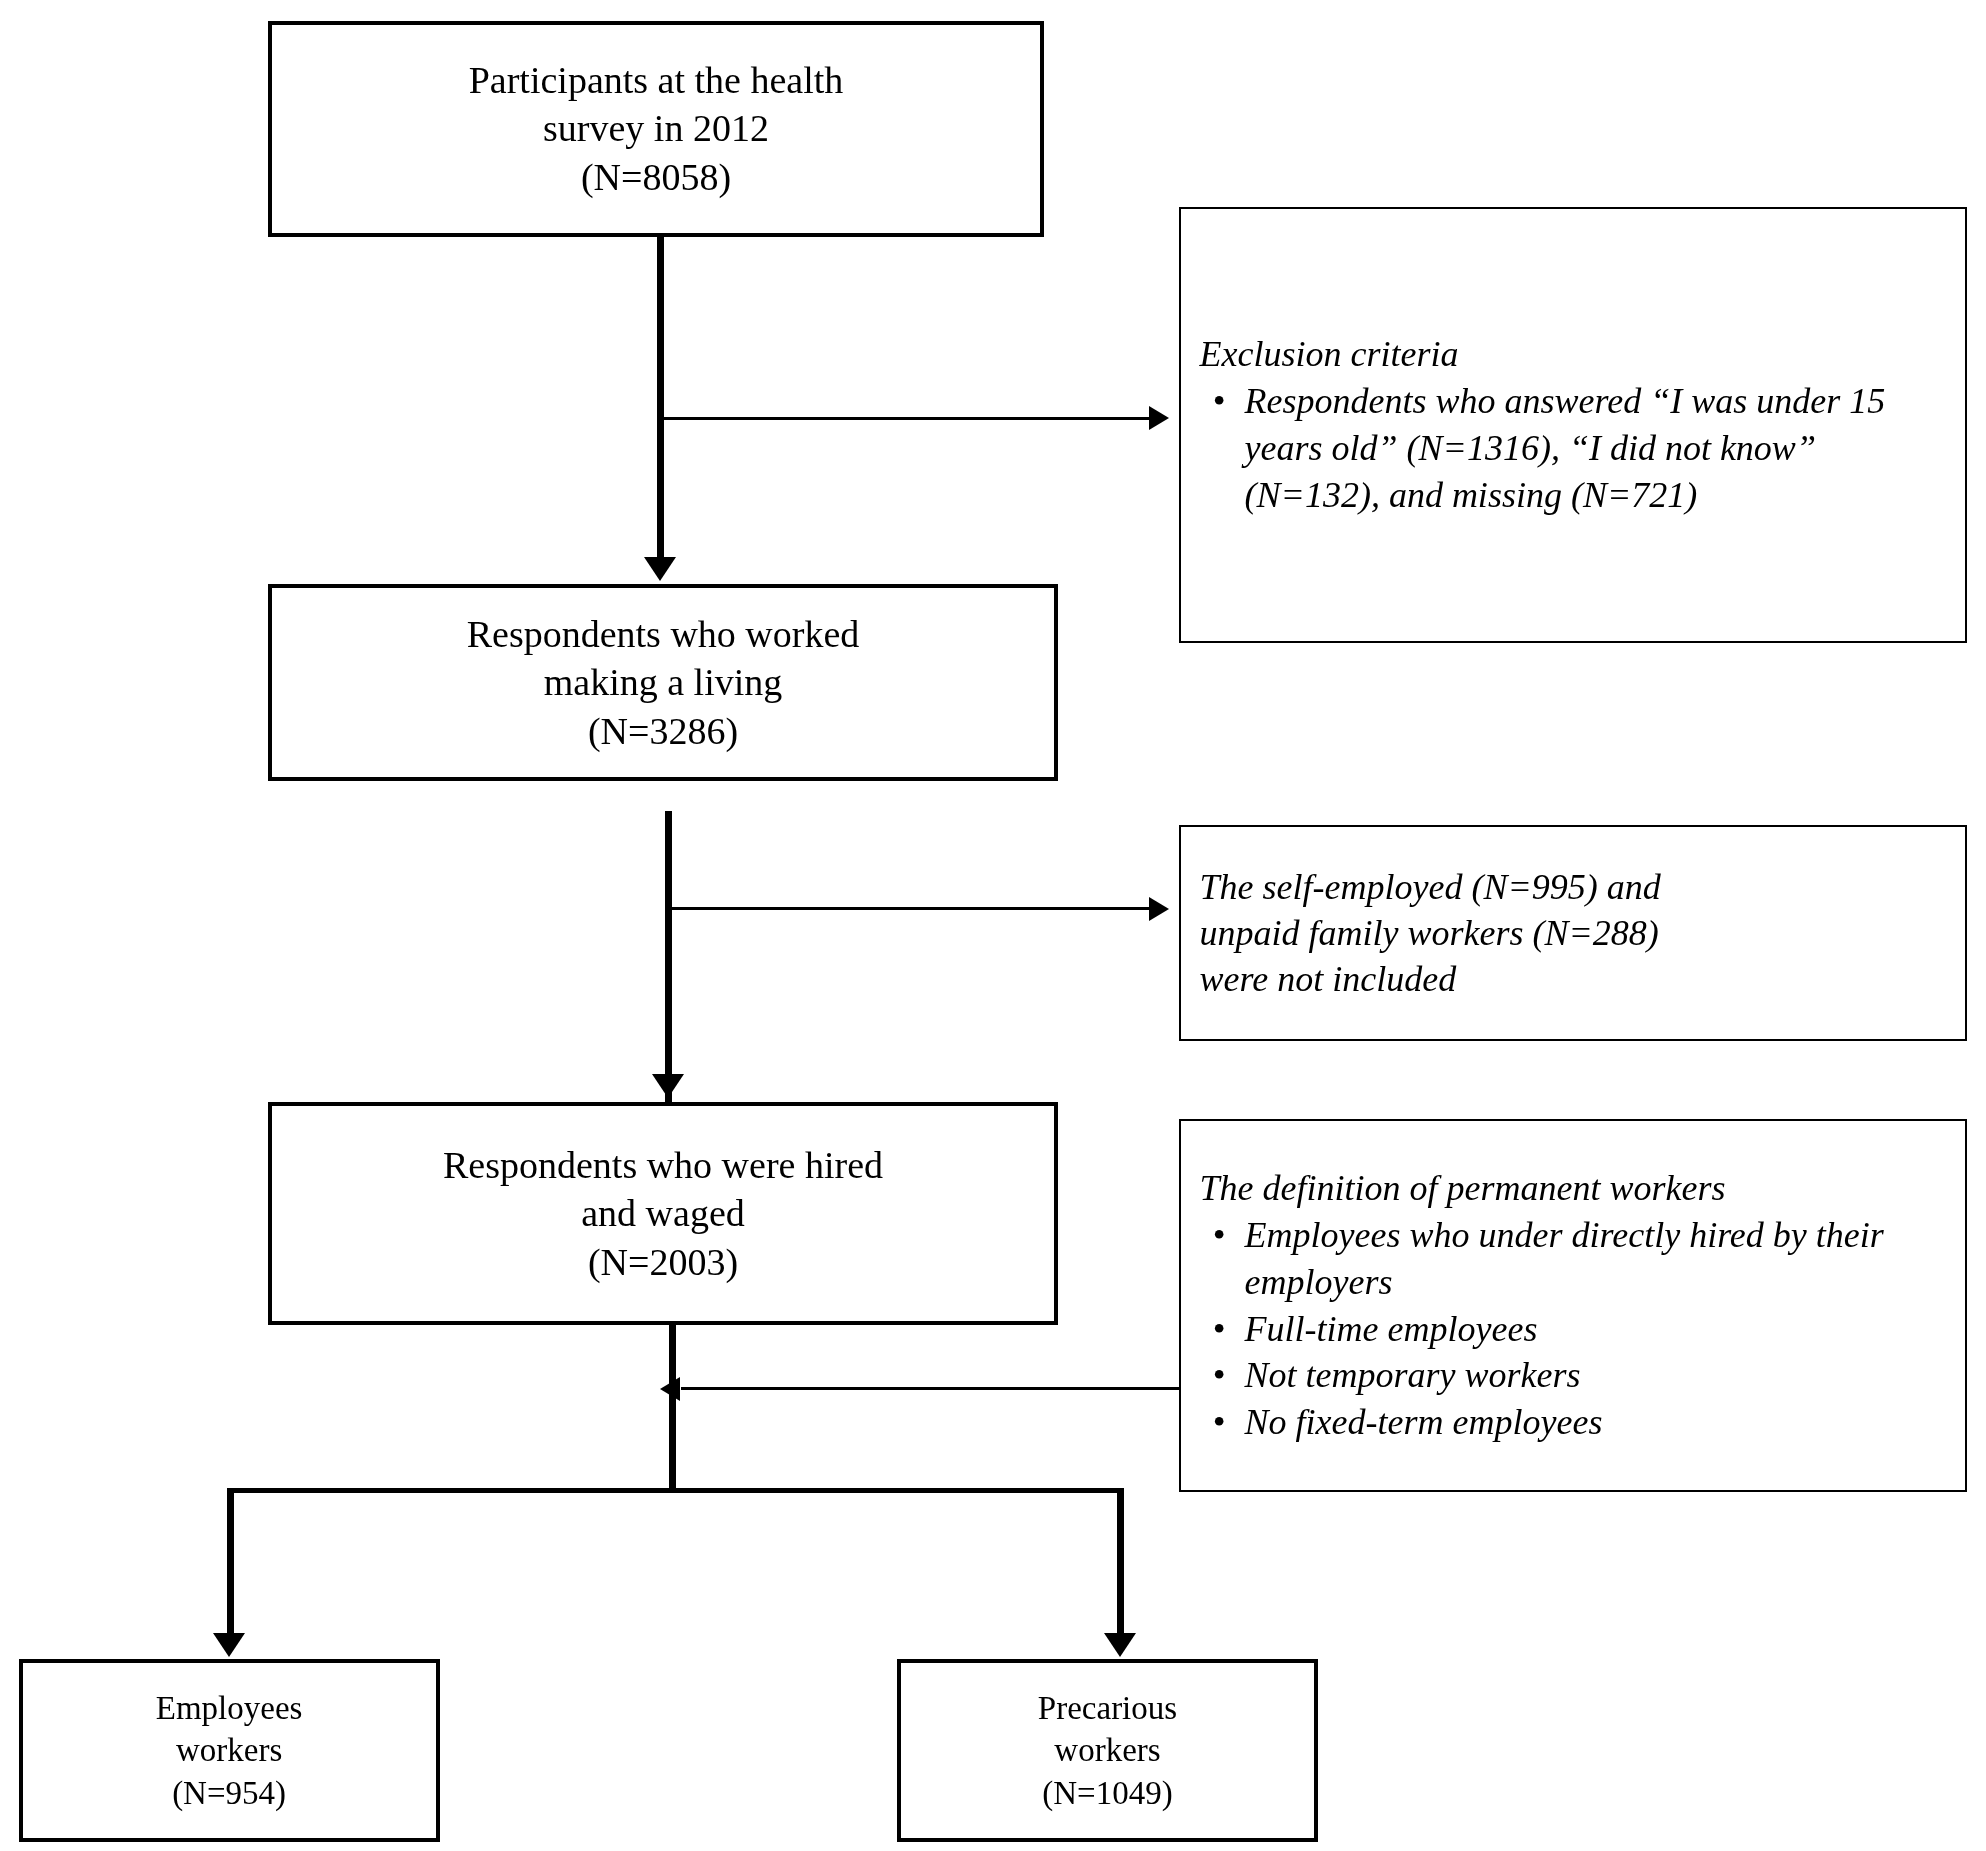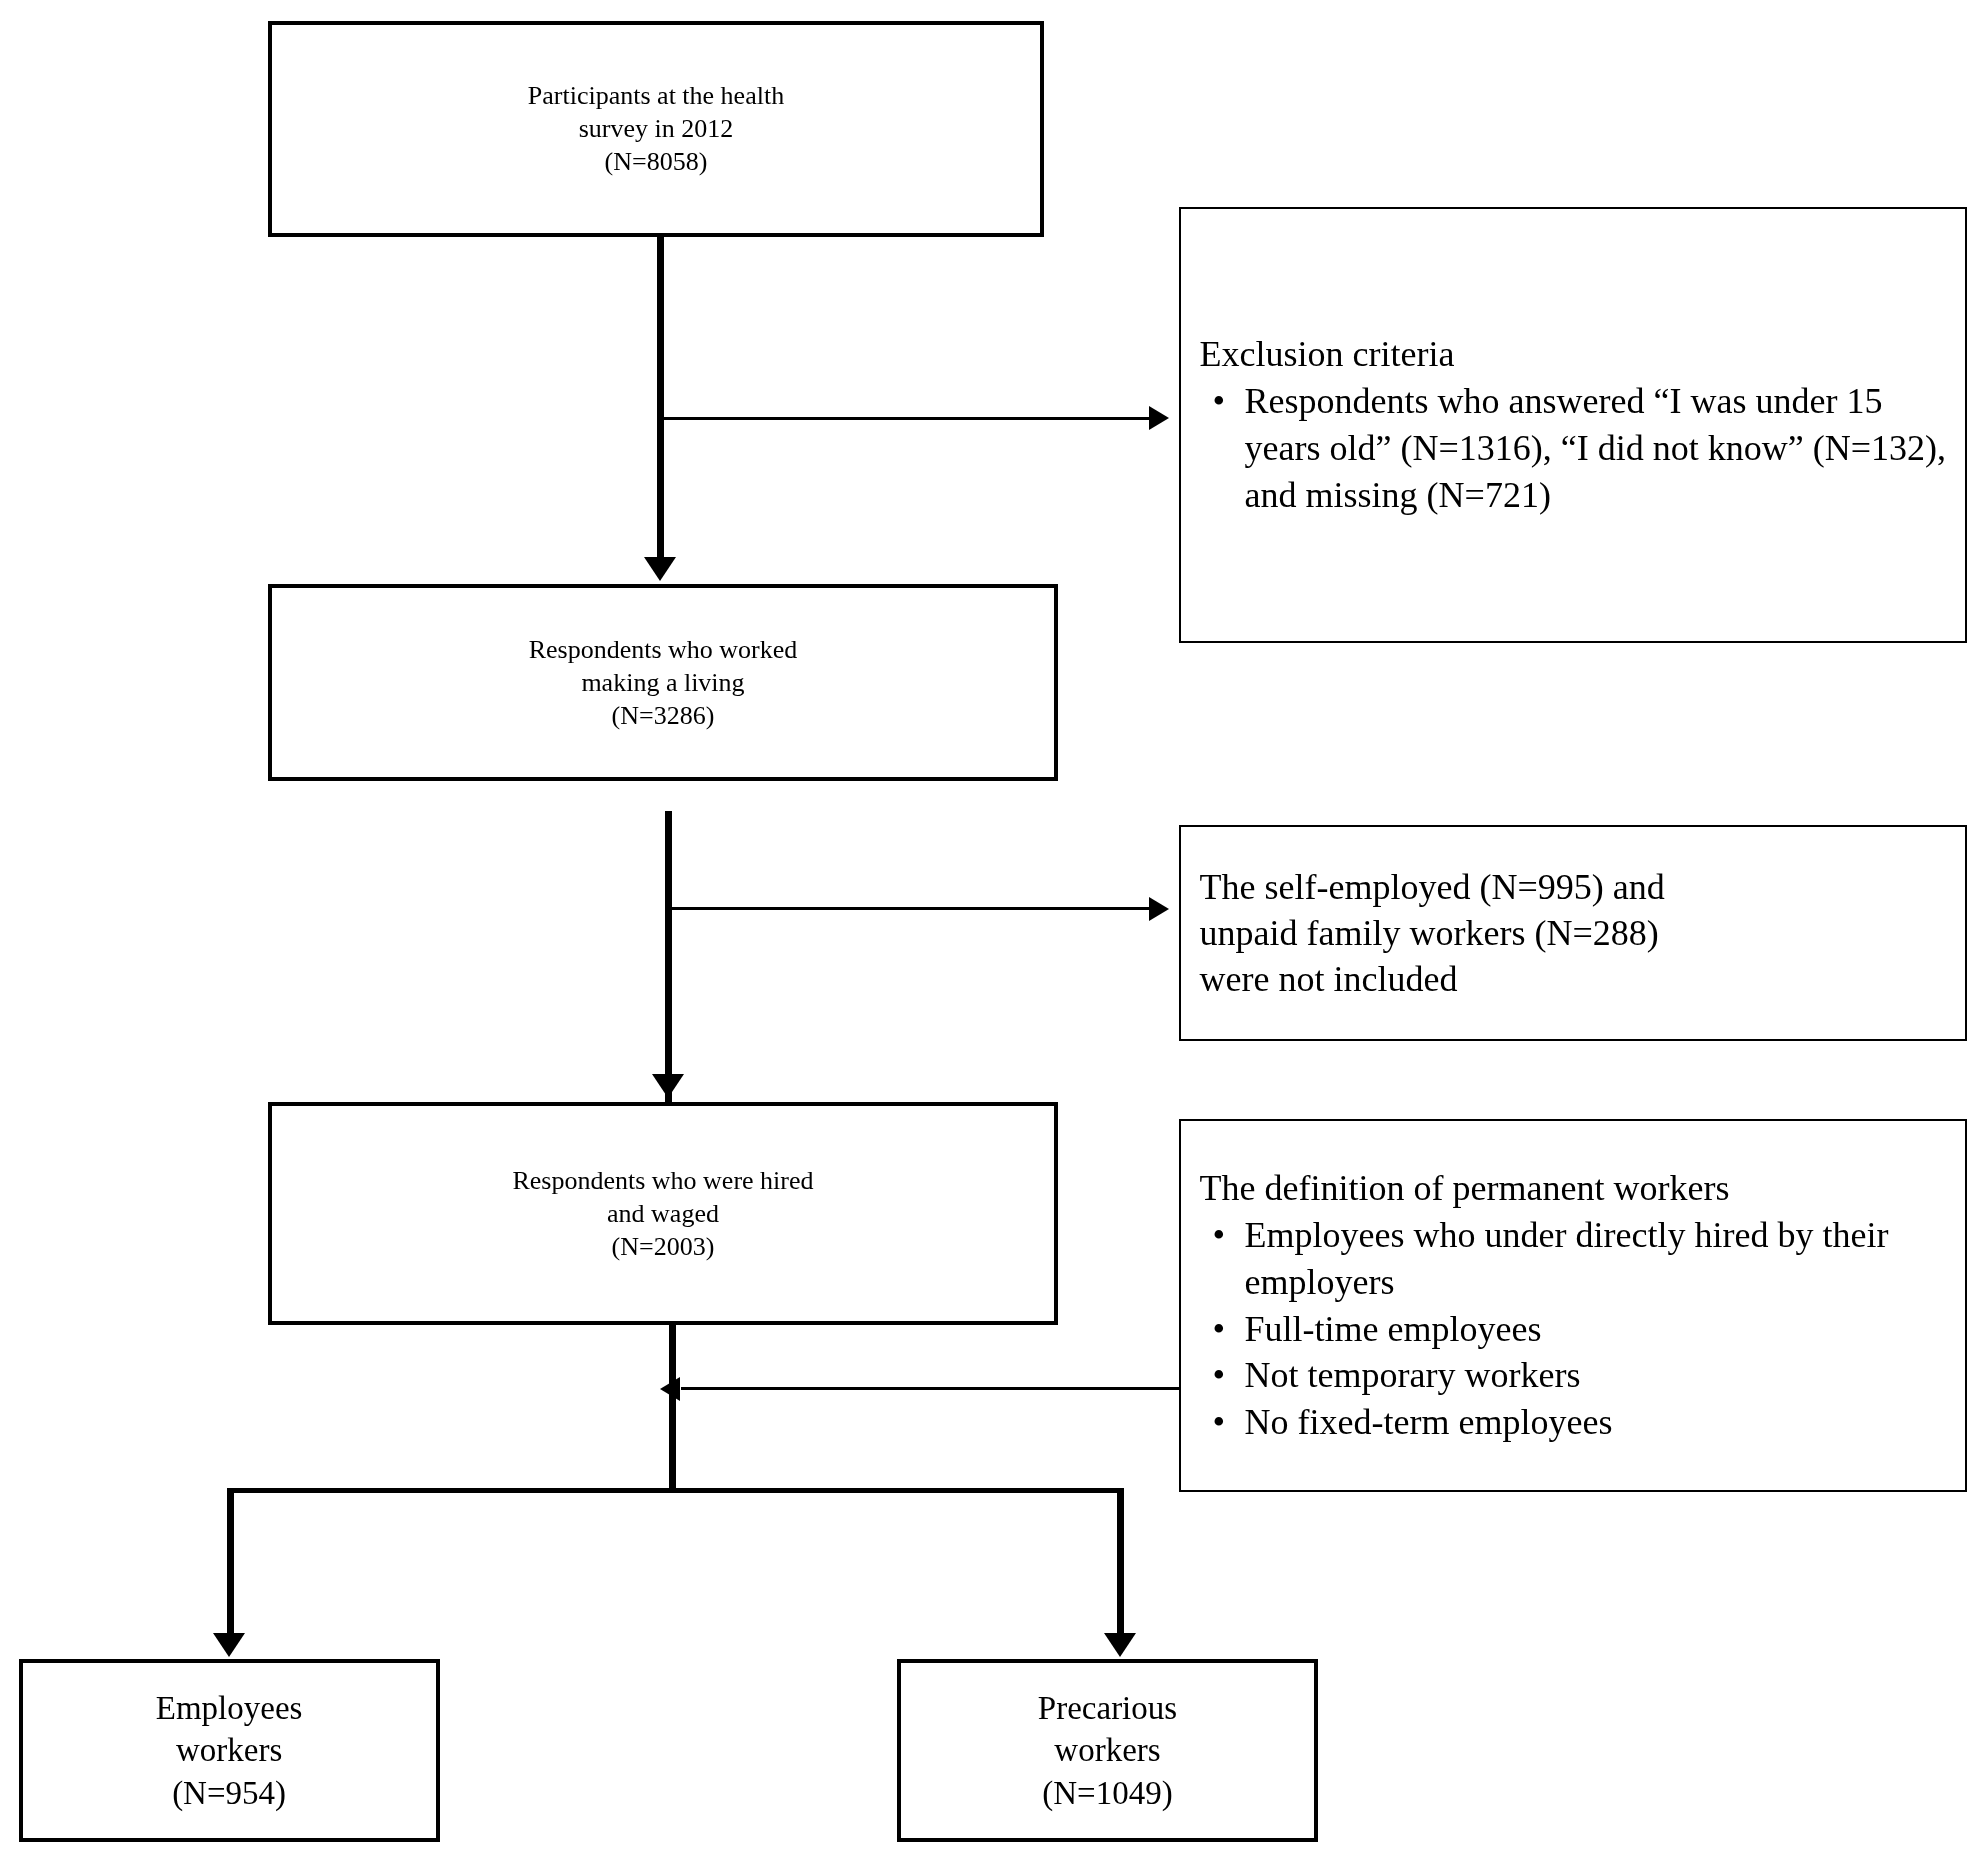--- a/index.html
+++ b/index.html
@@ -27,20 +27,21 @@
     justify-content: center;
   }
   .box.main {
     border: 4.7px solid #000000;
     align-items: center;
     text-align: center;
   }
   .box.side {
     border: 2.8px solid #000000;
     text-align: left;
+    font-style: italic;
   }
   .box.small {
     border: 4.7px solid #000000;
     align-items: center;
     text-align: center;
   }
   .line {
     position: absolute;
     background: #000000;
   }
@@ -70,21 +71,21 @@
     border-top: 12px solid transparent;
     border-bottom: 12px solid transparent;
     border-right: 20.5px solid #000000;
   }
   .txt-line {
     display: block;
     line-height: 1.28;
     white-space: pre;
   }
   .f-main {
-    font-size: 26px;
+    font-size: 38px;
   }
   .f-side {
     font-size: 36px;
   }
   .f-small {
     font-size: 33px;
   }
   ul.crit {
     list-style: none;
     margin: 0;

